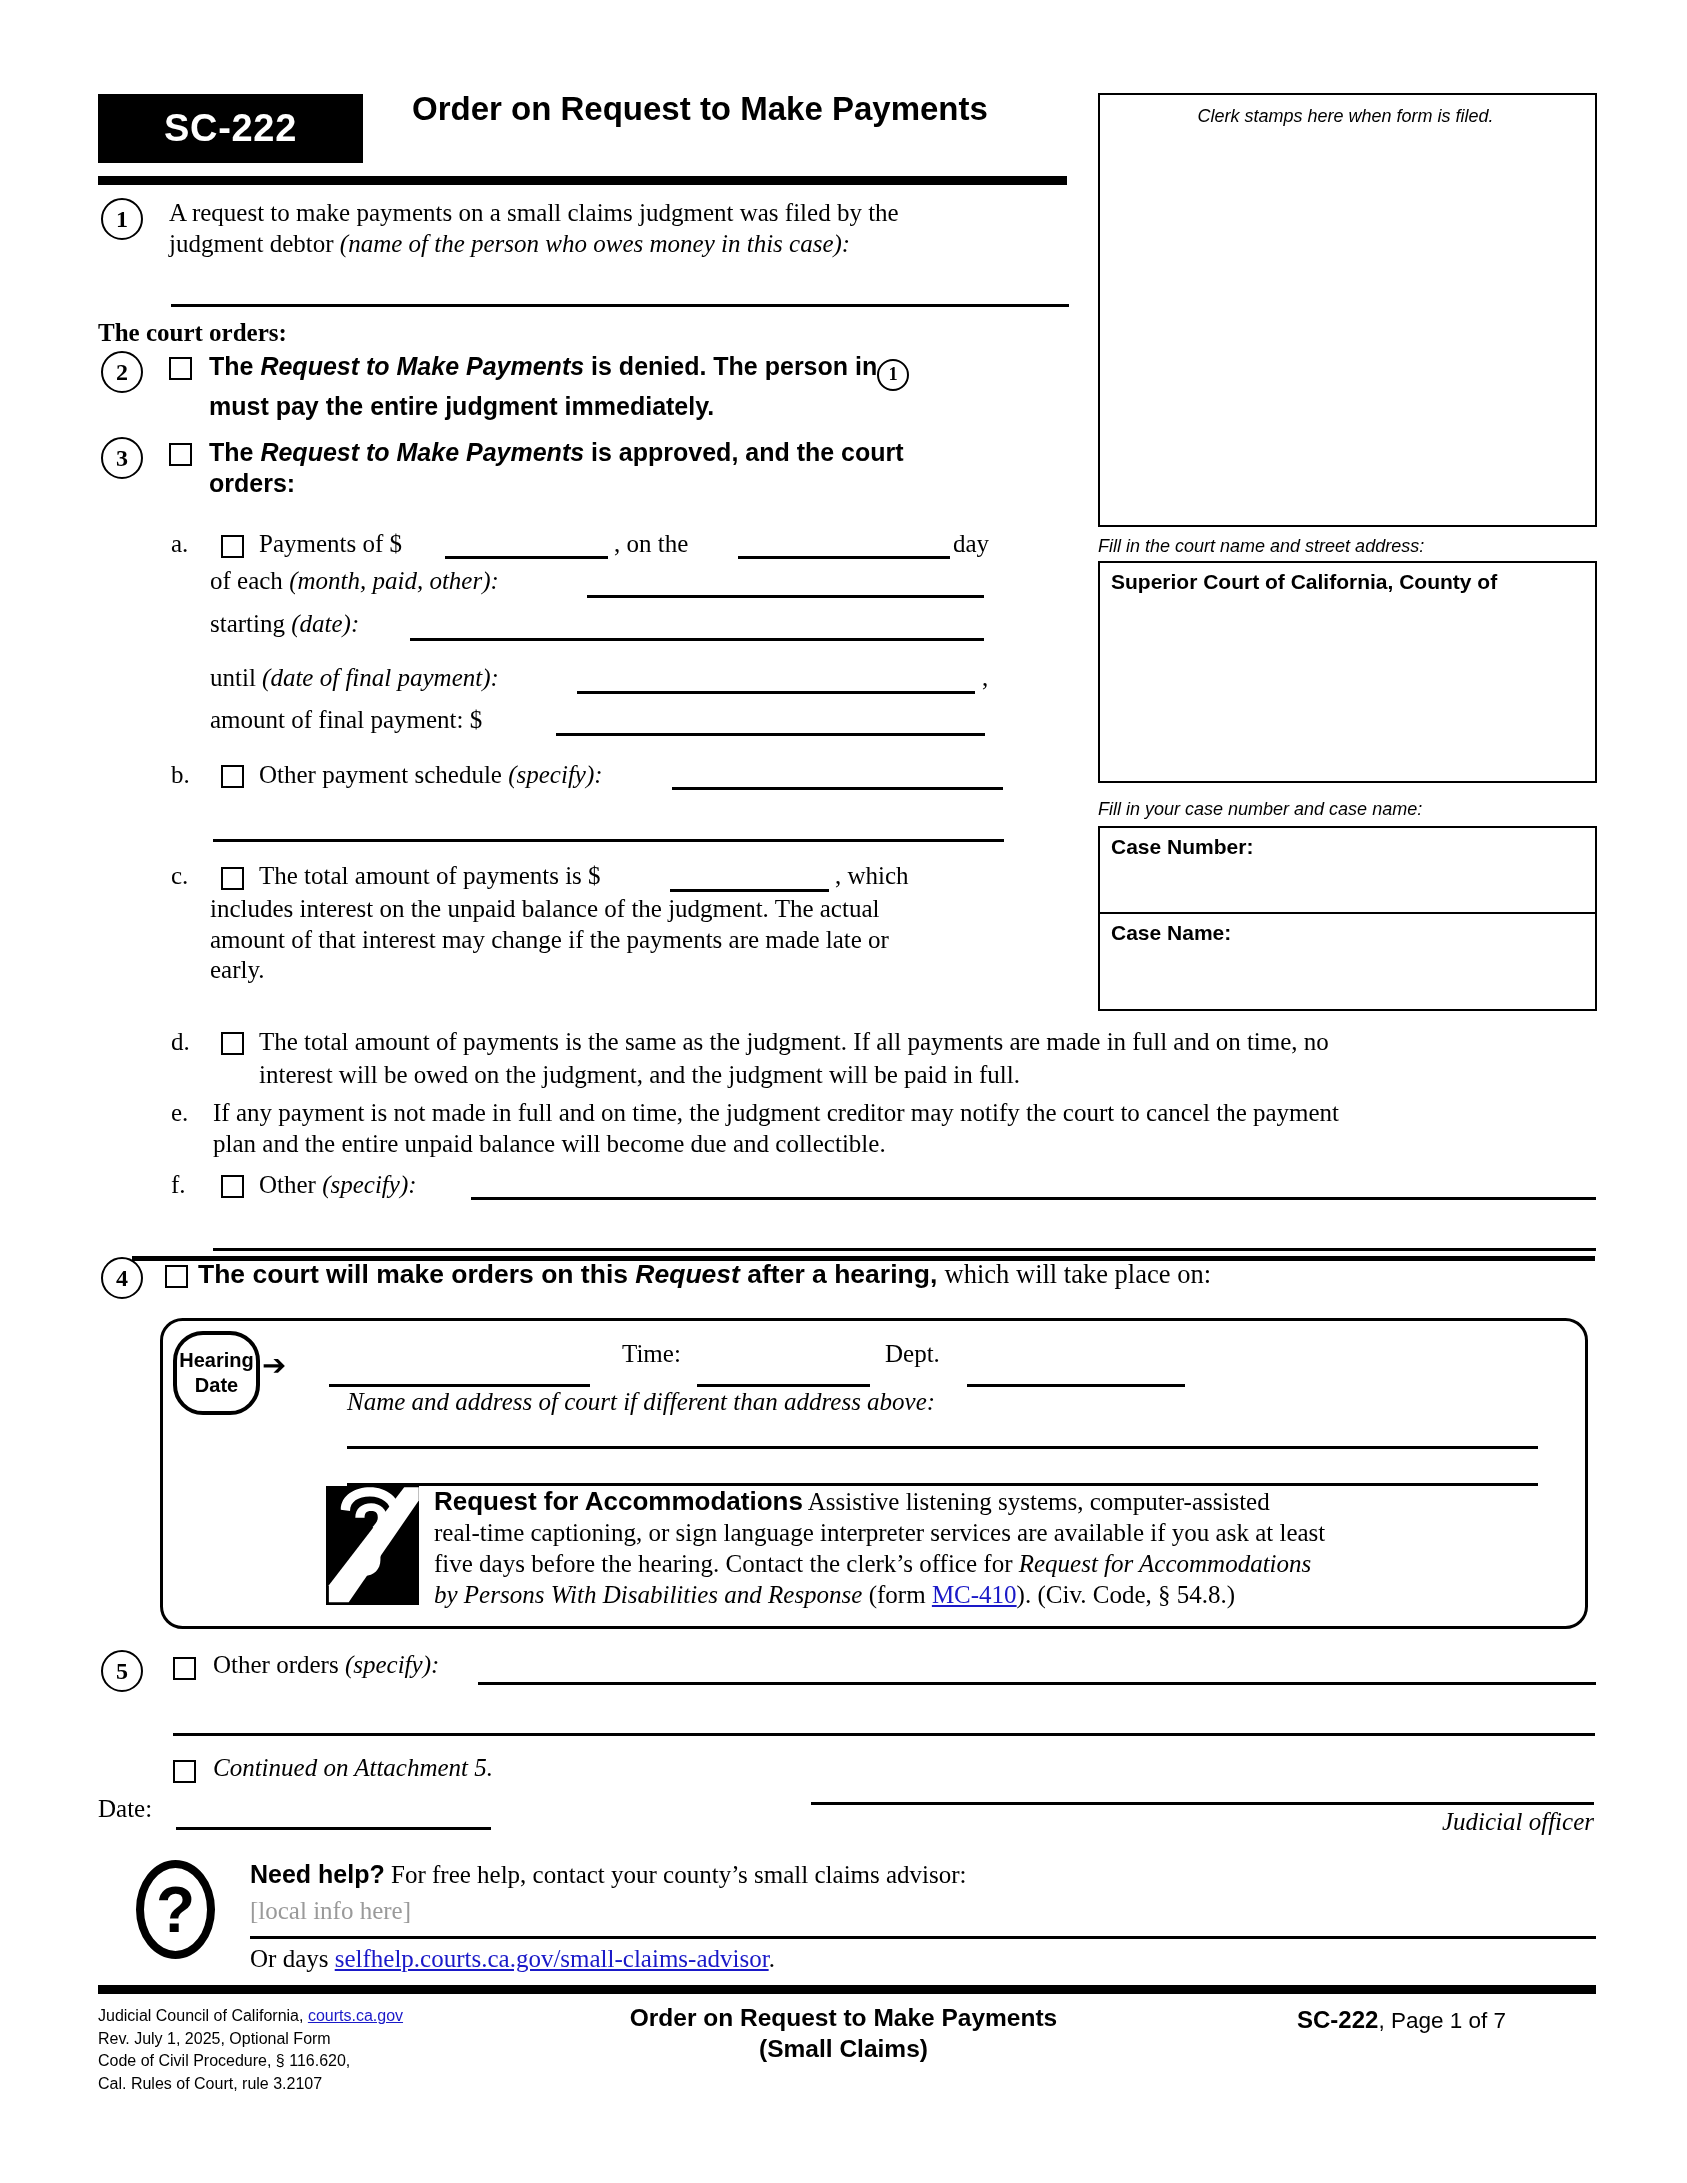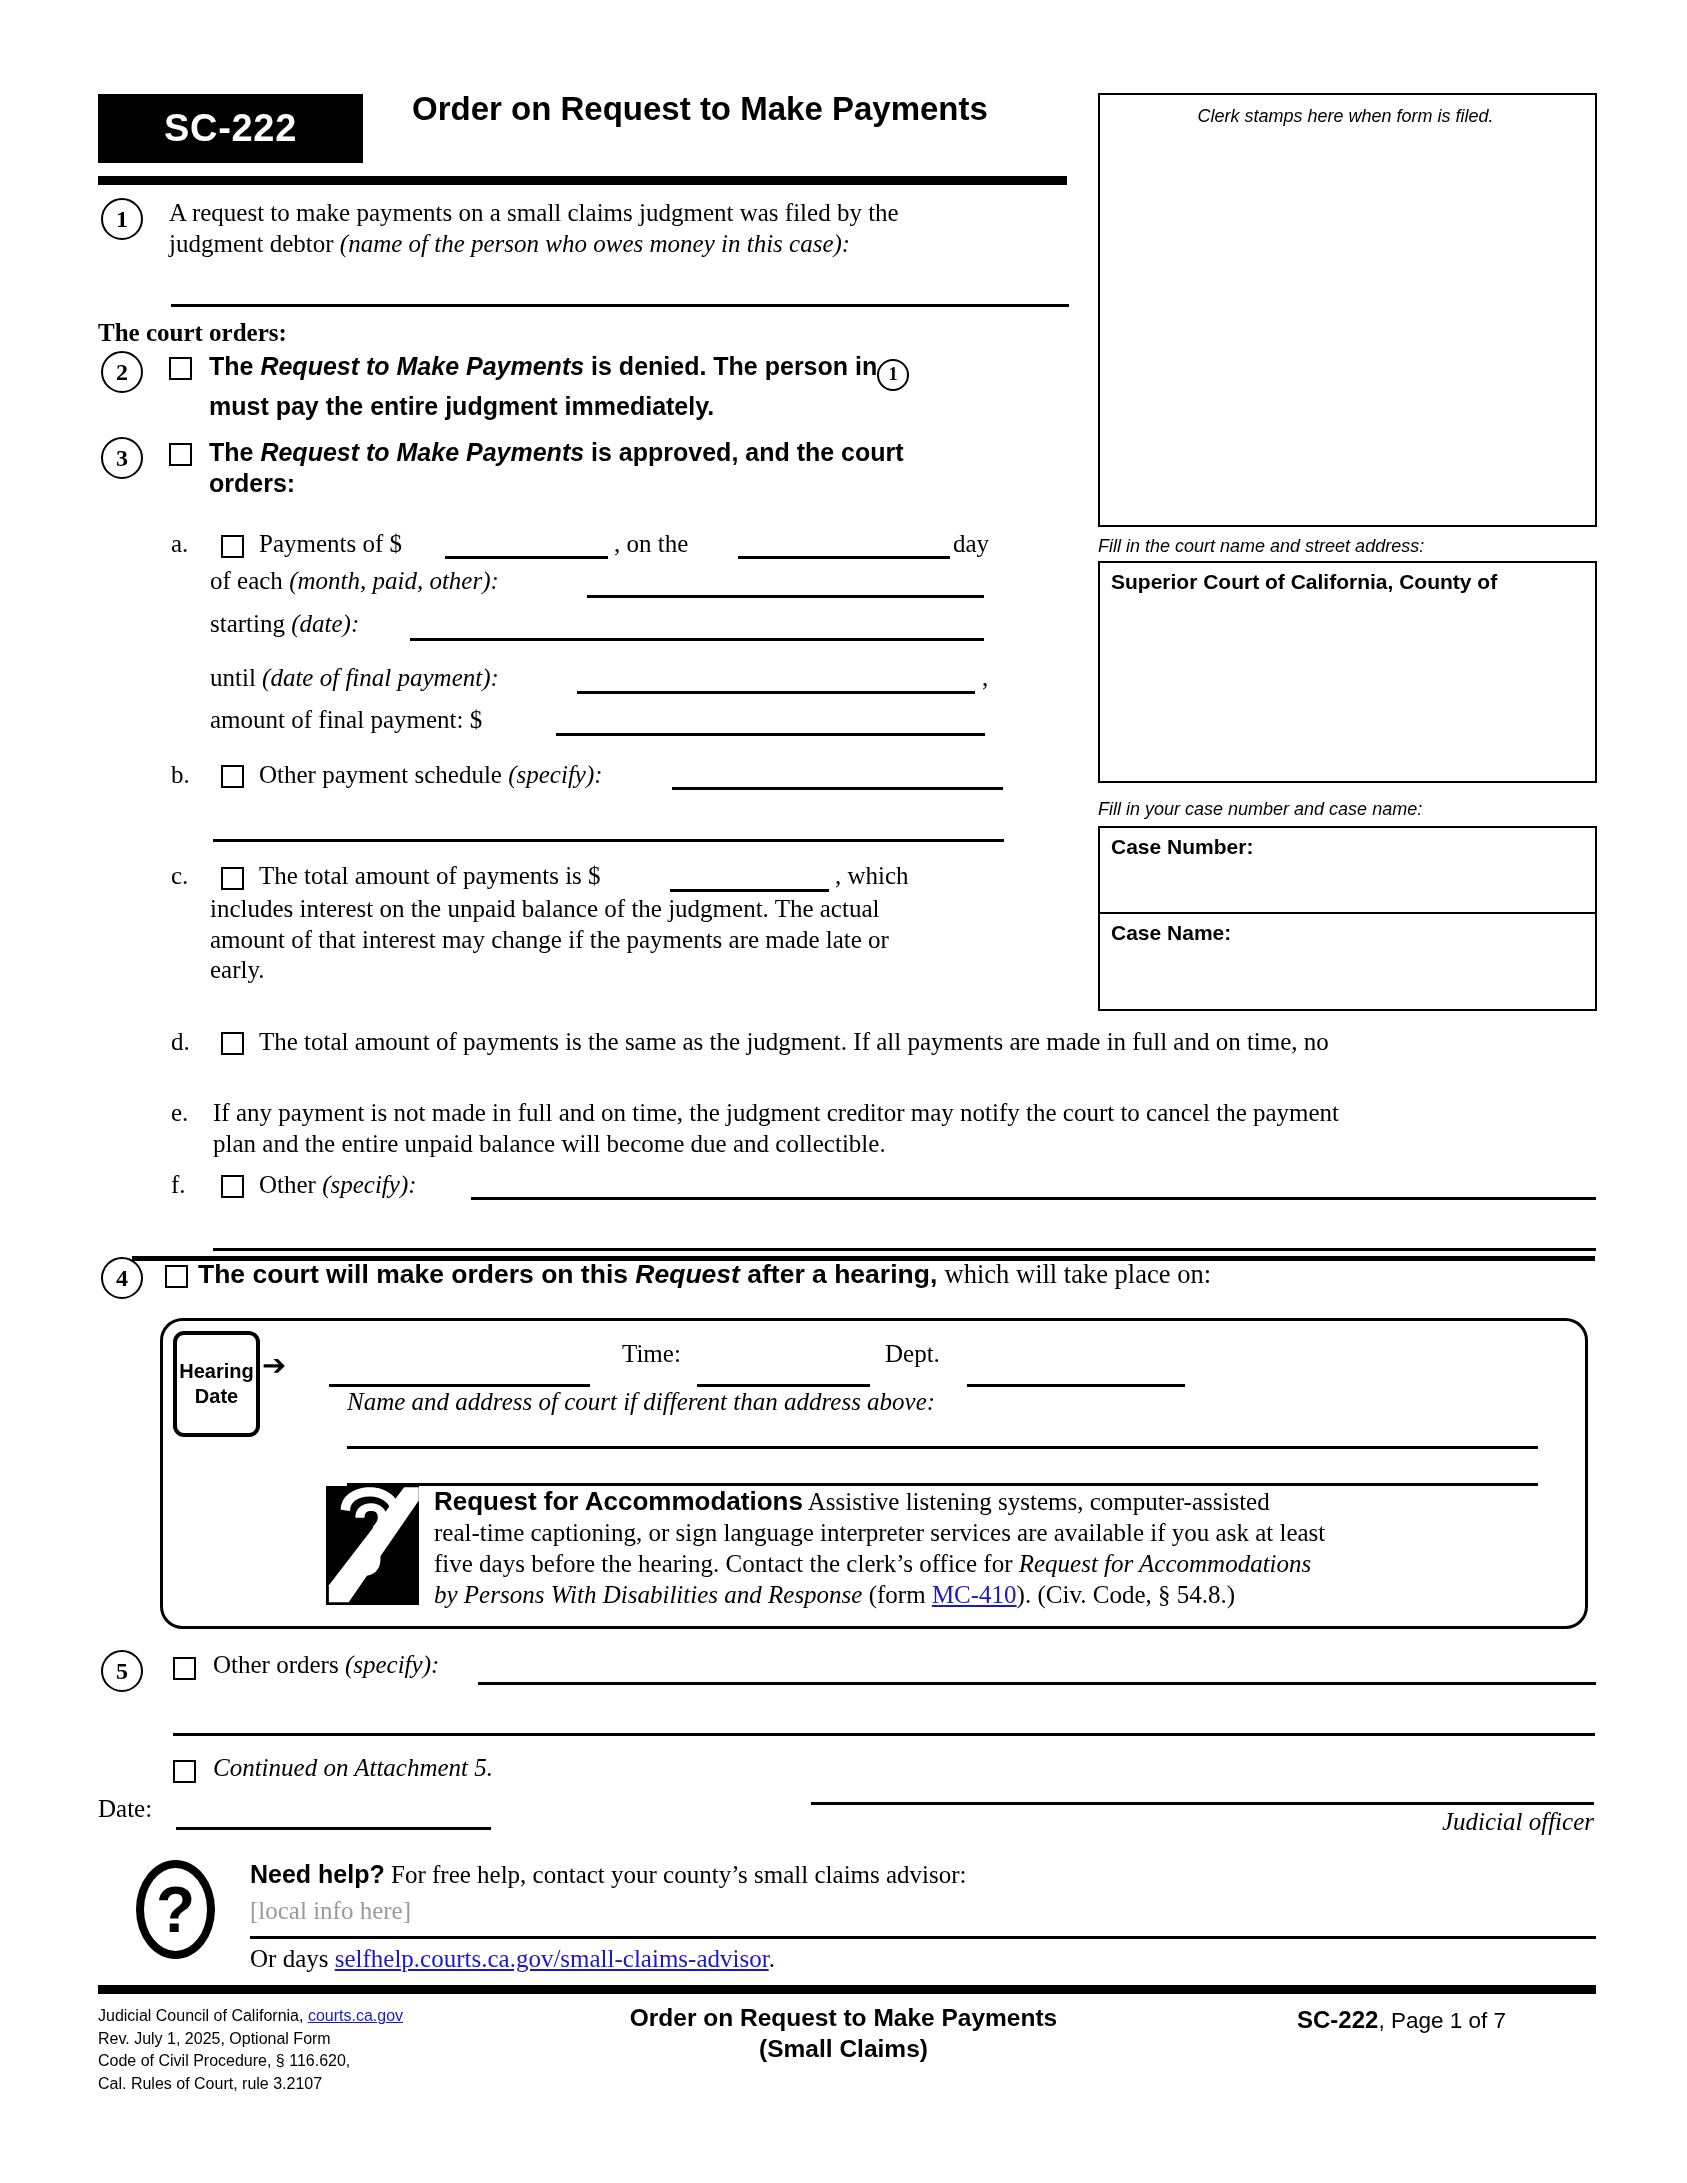--- a/index.html
+++ b/index.html
@@ -56,22 +56,22 @@
   }
   
   .bodytext{position:absolute;font-family:"Liberation Serif", serif;font-size:25px;line-height:1.22;}
   .bodybold{position:absolute;font-family:"Liberation Sans", sans-serif;font-weight:bold;font-size:25px;line-height:1.22;}
   
   #hearing-box{
     position:absolute;left:160px;top:1318px;width:1428px;height:311px;
     border:3.3px solid #000;border-radius:22.5px;background:#fff;box-sizing:border-box;
   }
   #hearing-pill{
-    position:absolute;left:173px;top:1331px;width:87px;height:106px;
-    border:4.6px solid #000;border-radius:11px;background:#fff;box-sizing:border-box;
+    position:absolute;left:173px;top:1331px;width:87px;height:84px;
+    border:4.6px solid #000;border-radius:30px;background:#fff;box-sizing:border-box;
     display:flex;flex-direction:column;align-items:center;justify-content:center;
     font-family:"Liberation Sans", sans-serif;font-weight:bold;font-size:20px;line-height:1.25;
   }
   #hearing-arrow{
     position:absolute;left:262px;top:1351px;font-size:29px;font-family:"Liberation Sans", sans-serif;
     line-height:1;
   }
   
   #ear-icon{position:absolute;left:326px;top:1486px;width:93px;height:119px;background:#000;}
   
@@ -178,20 +178,23 @@
   <div class="bodytext" style="left:210px;top:894px;width:853px;">
     <span>includes interest on the unpaid balance of the judgment. The actual</span><br>
     <span>amount of that interest may change if the payments are made late or</span><br>
     <span>early.</span>
   </div>
 
   <div class="bodytext" style="left:171px;top:1027px;">d.</div>
   <div class="cb" style="left:221px;top:1032px;"></div>
   <div class="bodytext" style="left:259px;top:1027px;width:1334px;">
     <span>The total amount of payments is the same as the judgment. If all payments are made in full and on time, no</span>
+  </div>
+  <div class="bodytext" style="left:259px;top:1060px;width:1334px;">
+    <span>interest will be owed on the judgment, and the judgment will be paid in full.</span>
   </div>
 
   <div class="bodytext" style="left:171px;top:1098px;">e.</div>
   <div class="bodytext" style="left:213px;top:1098px;width:1383px;">
     <span>If any payment is not made in full and on time, the judgment creditor may notify the court to cancel the payment</span><br>
     <span>plan and the entire unpaid balance will become due and collectible.</span>
   </div>
 
   <div class="bodytext" style="left:171px;top:1170px;">f.</div>
   <div class="cb" style="left:221px;top:1175px;"></div>

